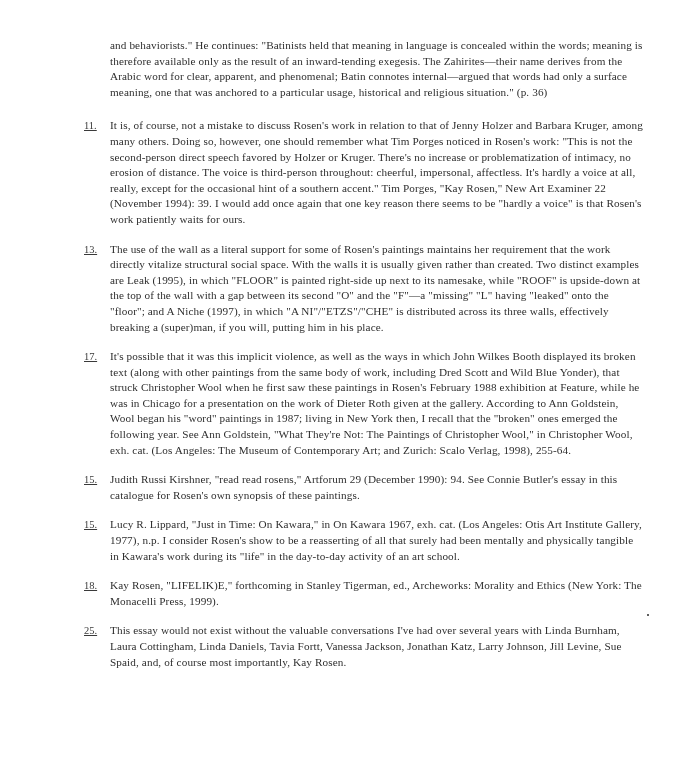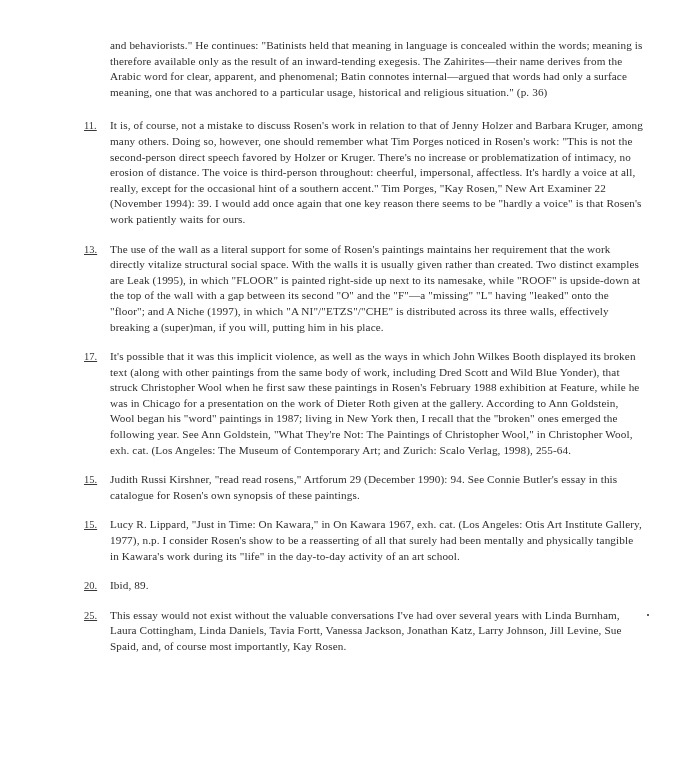--- a/index.html
+++ b/index.html
@@ -96,26 +96,26 @@
     <div class="num">15.</div>
     <div class="body-text">Judith Russi Kirshner, "read read rosens," Artforum 29 (December 1990): 94. See Connie Butler's essay in this catalogue for Rosen's own synopsis of these paintings.</div>
   </div>
 
   <div class="para">
     <div class="num">15.</div>
     <div class="body-text">Lucy R. Lippard, "Just in Time: On Kawara," in On Kawara 1967, exh. cat. (Los Angeles: Otis Art Institute Gallery, 1977), n.p. I consider Rosen's show to be a reasserting of all that surely had been mentally and physically tangible in Kawara's work during its "life" in the day-to-day activity of an art school.</div>
   </div>
 
 
+  <div class="para">
+    <div class="num">18.</div>
+    <div class="body-text">Kay Rosen, "LIFELIK)E," forthcoming in Stanley Tigerman, ed., Archeworks: Morality and Ethics (New York: The Monacelli Press, 1999).</div>
+  </div>
 
 
-  <div class="para">
-    <div class="num">20.</div>
-    <div class="body-text">Ibid, 89.</div>
-  </div>
 
   <div class="para">
     <div class="num">25.</div>
     <div class="body-text">This essay would not exist without the valuable conversations I've had over several years with Linda Burnham, Laura Cottingham, Linda Daniels, Tavia Fortt, Vanessa Jackson, Jonathan Katz, Larry Johnson, Jill Levine, Sue Spaid, and, of course most importantly, Kay Rosen.</div>
   </div>
 
   <div class="dot-mark"></div>
 </div>
 
 </body></html>

